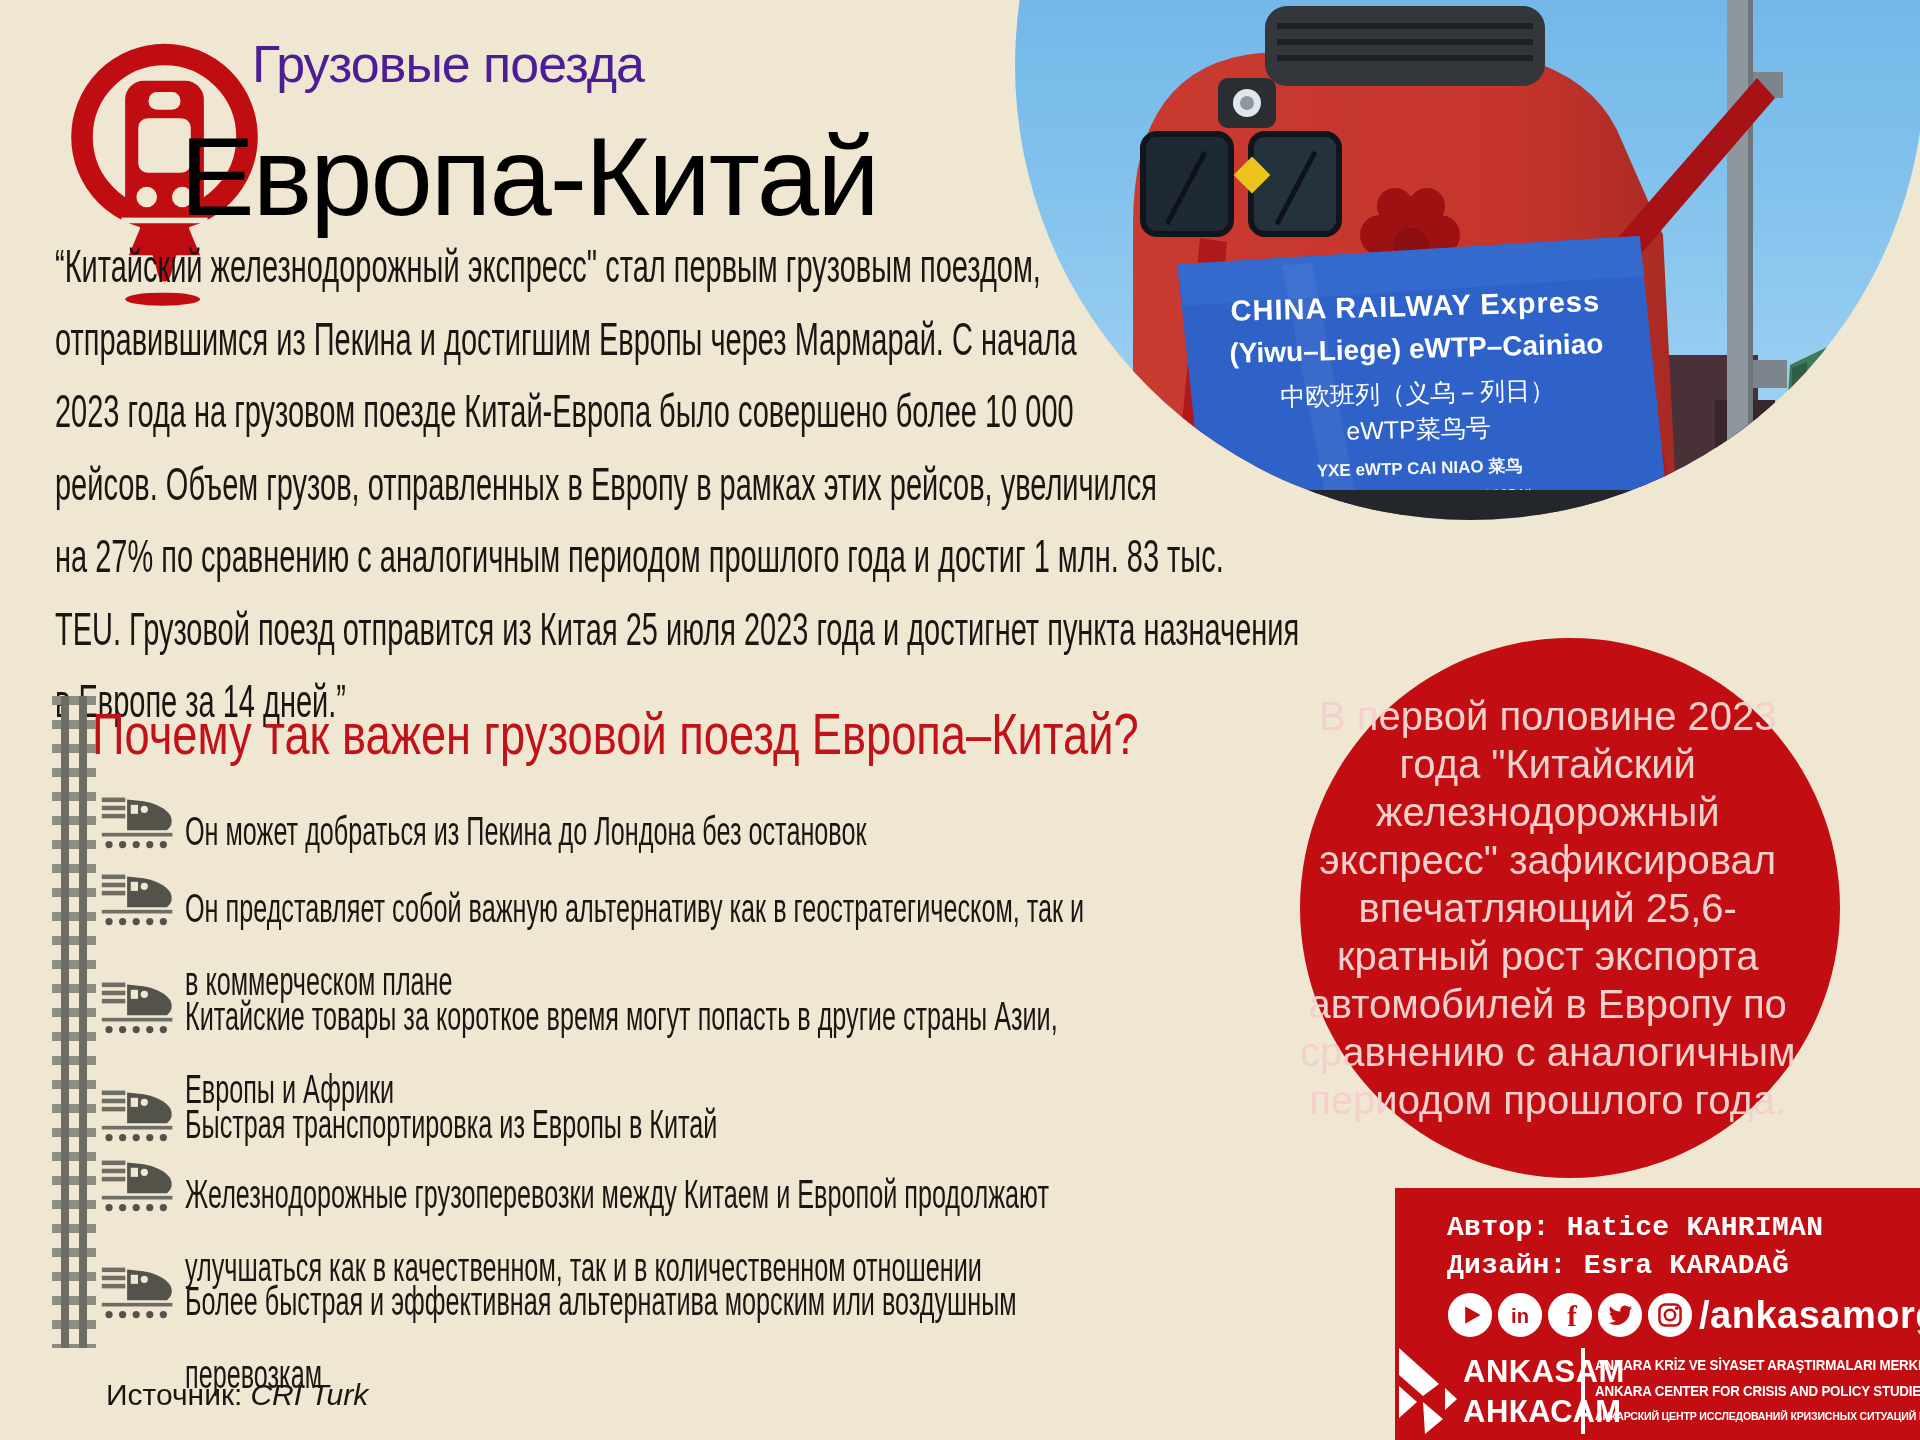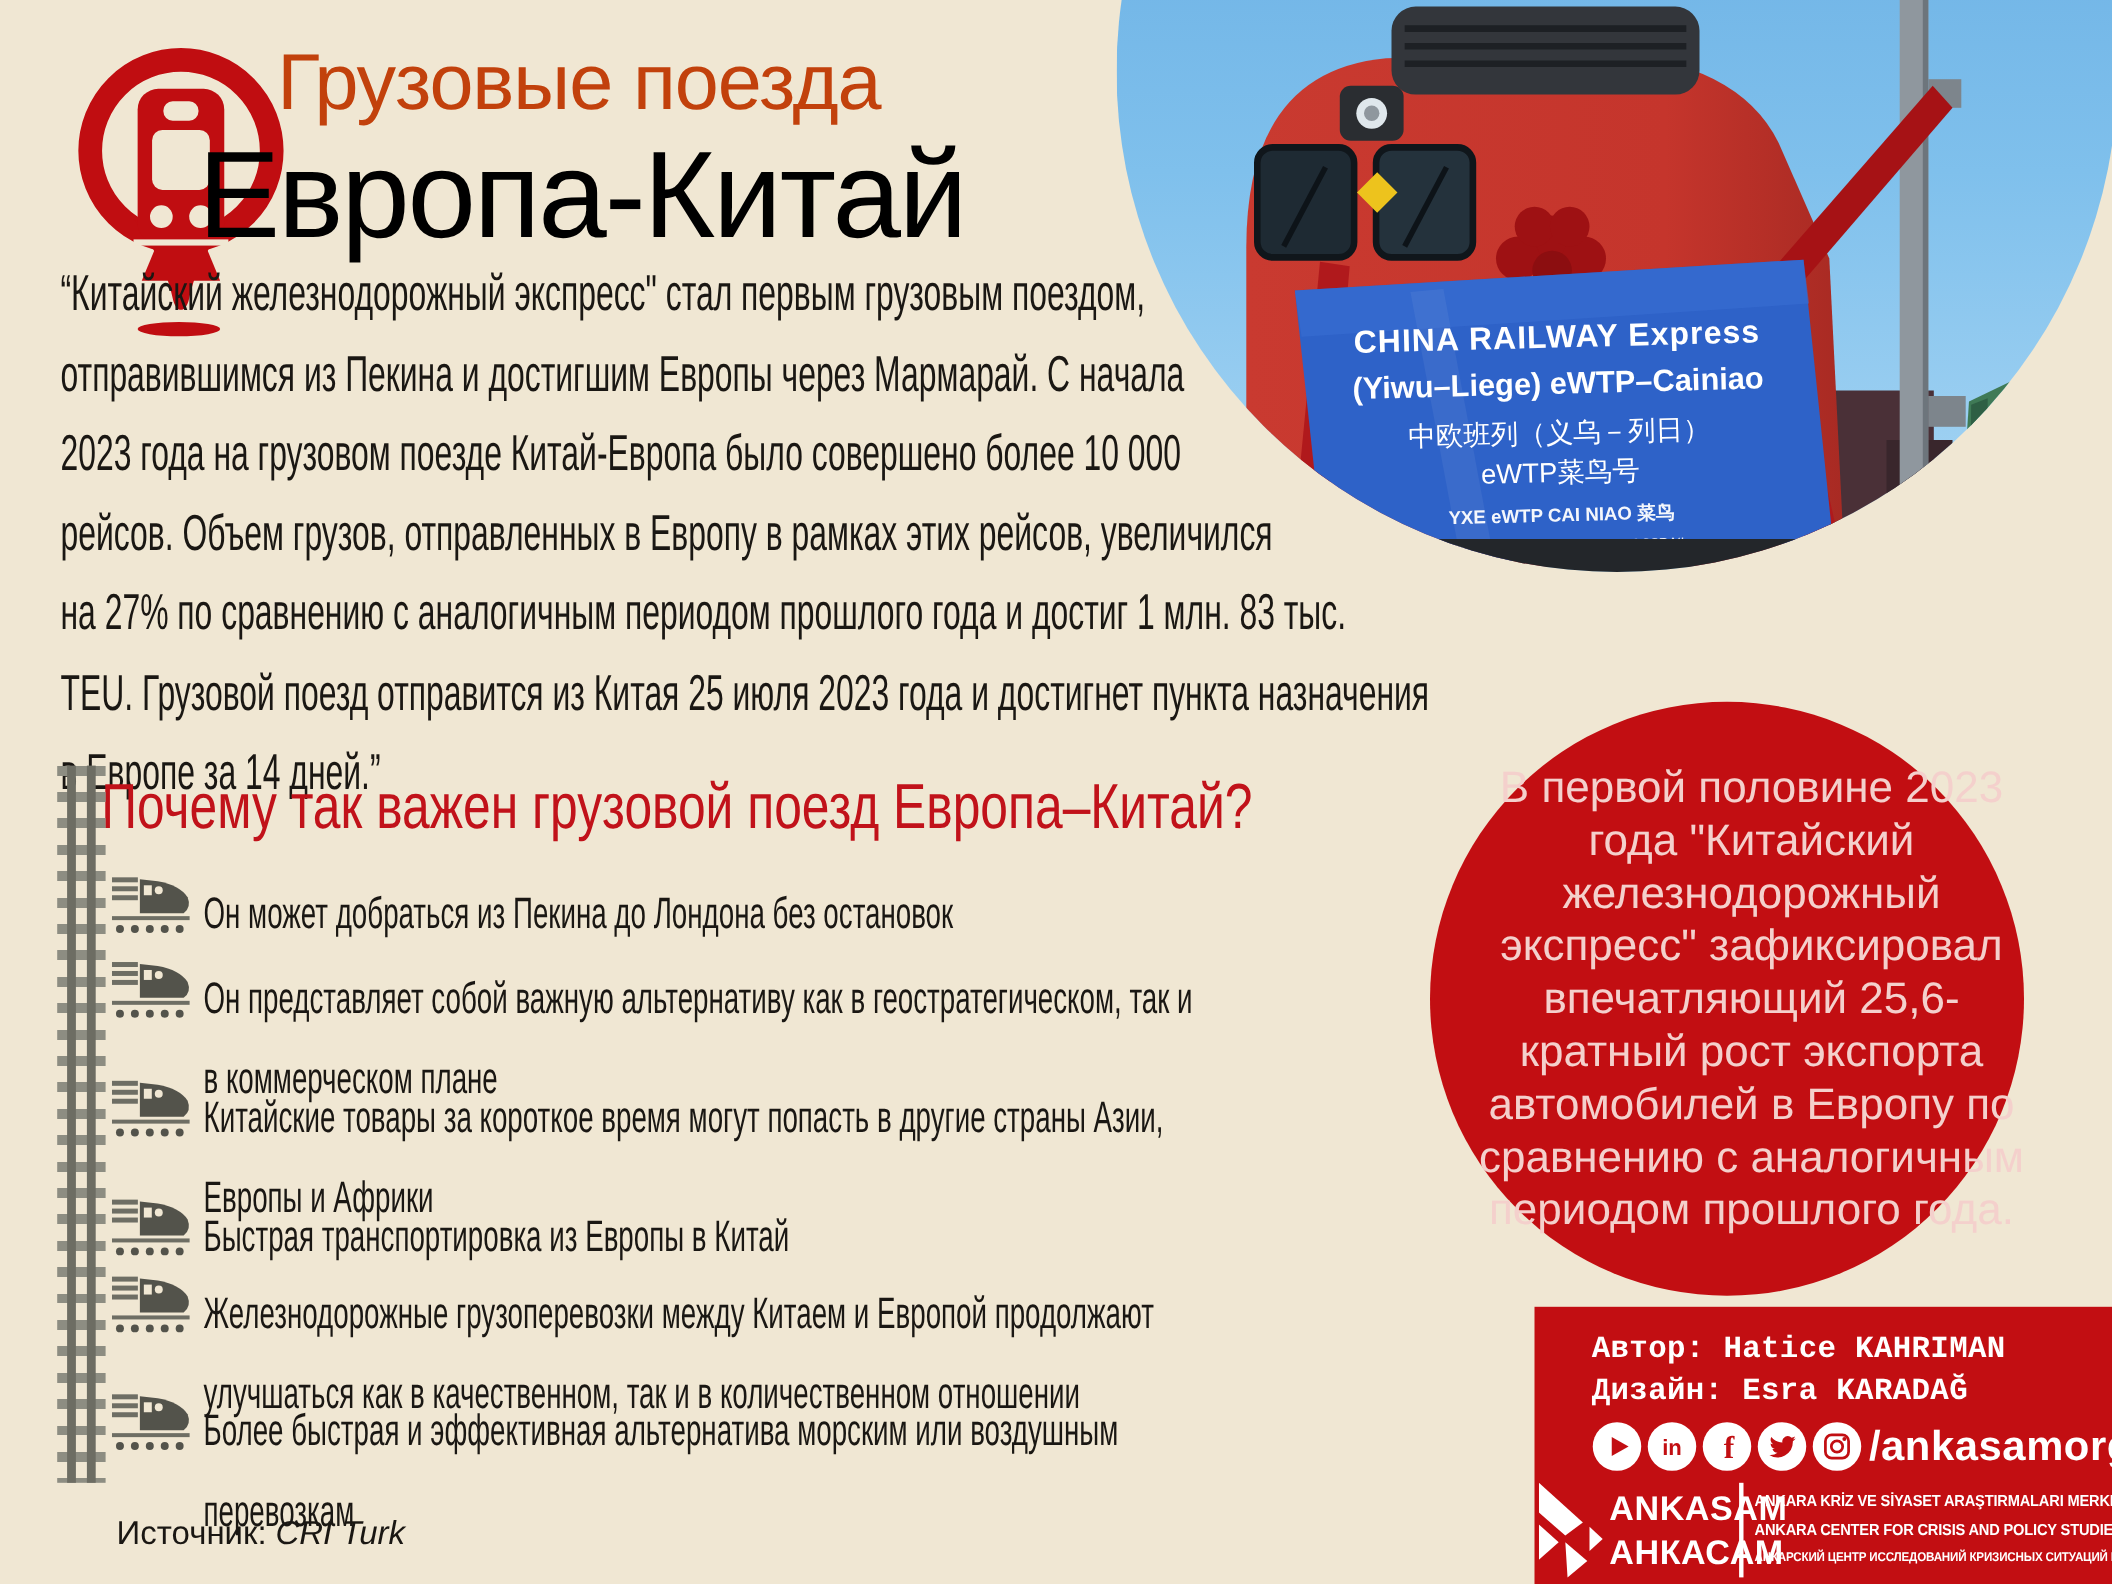--- a/index.html
+++ b/index.html
@@ -4,21 +4,21 @@
 <style>
   html,body{margin:0;padding:0;}
   body{font-family:"Liberation Sans",sans-serif;}
   .canvas{position:relative;width:1920px;height:1440px;background:#f0e7d3;overflow:hidden;}
 
   .pre{white-space:pre;}
   .condense{transform:scaleX(0.63);transform-origin:0 0;}
 
   
   .pin{position:absolute;left:52px;top:26px;width:225px;height:282px;}
-  .title1{position:absolute;left:252px;top:34px;font-size:72px;color:#c2410c;letter-spacing:-1px;text-align:center;}
+  .title1{position:absolute;left:252px;top:34px;font-size:52px;color:#4c1d95;letter-spacing:-1px;text-align:center;}
   .title2{position:absolute;left:180px;top:112px;font-size:112px;color:#000000;letter-spacing:-2px;}
 
   
   .intro{position:absolute;left:55px;top:230px;font-size:46px;line-height:72.5px;color:#1a1713;}
 
   
   .photo{position:absolute;left:1015px;top:-390px;width:910px;height:910px;border-radius:50%;overflow:hidden;}
   .photo svg{display:block;width:910px;height:910px;}
 
   
@@ -26,21 +26,21 @@
   .track{position:absolute;left:52px;top:696px;width:44px;height:652px;
          background:repeating-linear-gradient(180deg,#8d8d82 0 9px,rgba(0,0,0,0) 9px 24px);}
   .track:before,.track:after{content:"";position:absolute;top:0;bottom:0;width:8px;background:#6d6d63;}
   .track:before{left:9px;} .track:after{right:9px;}
   .bullet{position:absolute;left:100px;}
   .bullet .loco{position:absolute;left:0;top:-6px;width:76px;height:66px;}
   .bullet .btext{position:absolute;left:85px;top:0;font-size:40px;line-height:73px;color:#1a1713;}
 
   
   .stat-circle{position:absolute;left:1300px;top:638px;width:540px;height:540px;border-radius:50%;
-               background:#c20e12;display:flex;align-items:center;justify-content:flex-end;}
+               background:#c20e12;display:flex;align-items:center;justify-content:flex-start;}
   .stat-text{font-size:40px;line-height:48px;color:#f4d0cc;font-weight:300;text-align:center;white-space:pre-line;}
 
   
   .credits{position:absolute;left:1395px;top:1188px;width:525px;height:252px;background:#c20e12;color:#ffffff;}
   .credit-line{position:absolute;left:52px;font-size:28px;font-weight:bold;letter-spacing:.3px;font-family:Liberation Mono, monospace;}
   .author{top:24px;} .designer{top:62px;}
   .social-row{position:absolute;left:52px;top:104px;display:flex;align-items:center;}
   .social-row svg{width:46px;height:46px;margin-right:4px;}
   .handle{font-size:38px;font-weight:bold;letter-spacing:.5px;margin-left:2px;}
   .org-logo{position:absolute;left:4px;top:158px;width:60px;height:90px;}

